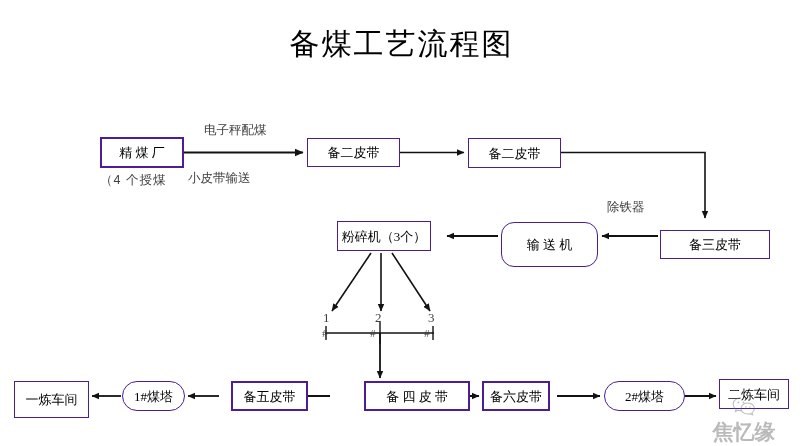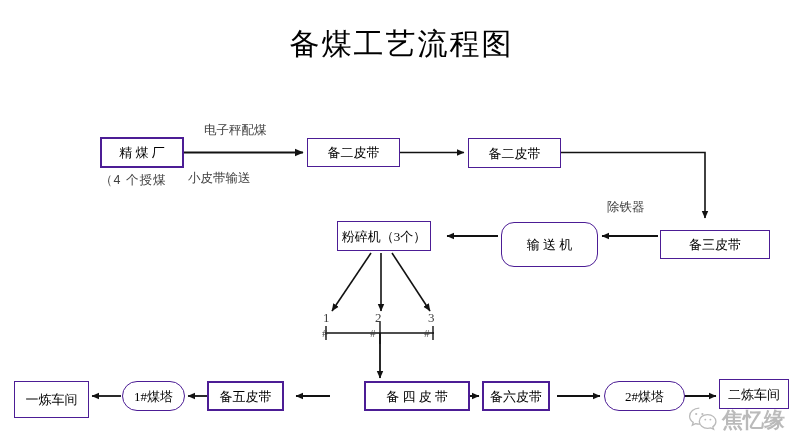--- a/index.html
+++ b/index.html
@@ -74,20 +74,21 @@
     position: absolute;
     left: 688px;
     top: 396px;
     width: 112px;
     height: 46px;
     display: flex;
     align-items: center;
     gap: 4px;
     opacity: 0.42;
     pointer-events: none;
+    flex-direction: column;
   }
   #watermark .wm-text {
     font-family: "Liberation Sans", "DejaVu Sans", sans-serif;
     font-size: 21px;
     font-weight: 700;
     color: #5c5c5c;
     line-height: 1;
   }
 </style>
 </head>
@@ -162,21 +163,21 @@
   </div>
 
   <div class="node thin" style="left:337px; top:221px; width:94px; height:30px;">
     <span>粉碎机（3个）</span>
   </div>
 
   <div class="node" style="left:332px; top:381px; width:106px; height:30px;margin-left:32px;">
     <span>备 四 皮 带</span>
   </div>
 
-  <div class="node" style="left:207px; top:381px; width:77px; height:30px;">
+  <div class="node" style="left:231px; top:381px; width:77px; height:30px;">
     <span>备五皮带</span>
   </div>
 
   <div class="node thin small-text" style="left:122px; top:381px; width:63px; height:30px;">
     <span>1#煤塔</span>
   </div>
 
   <div class="node thin" style="left:14px; top:381px; width:75px; height:37px;">
     <span>一炼车间</span>
   </div>

